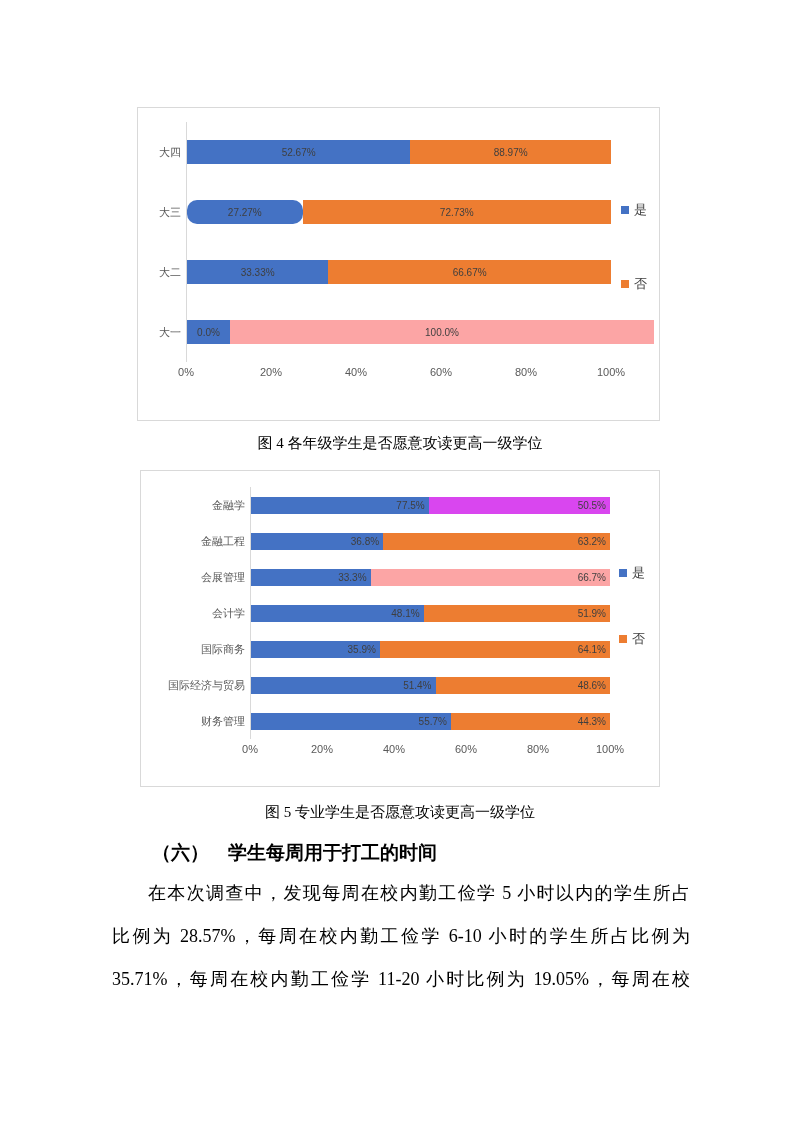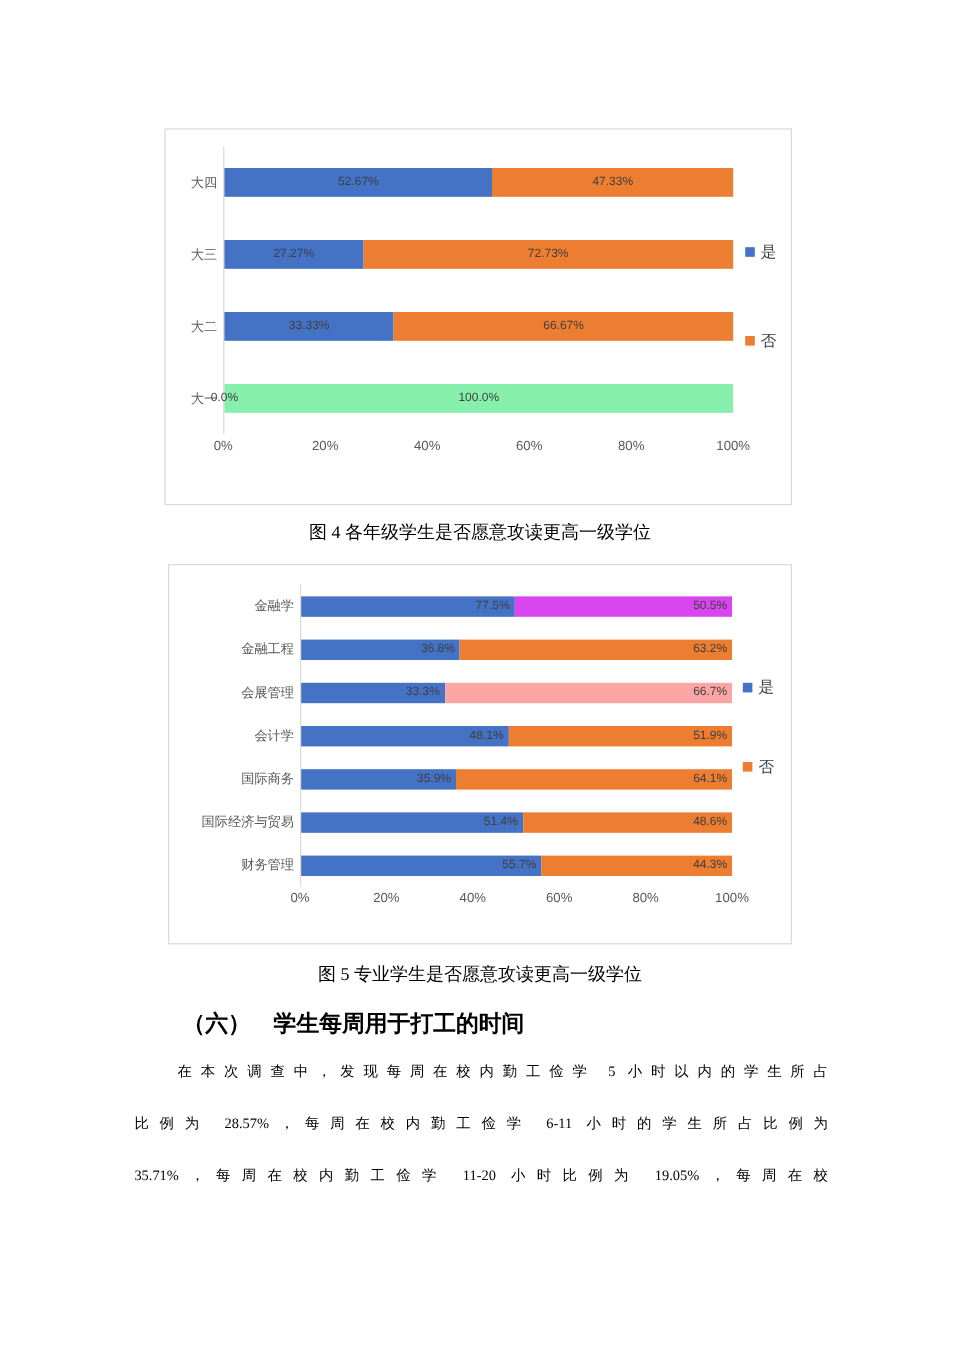--- a/index.html
+++ b/index.html
@@ -21,21 +21,21 @@
     font-family:"Liberation Sans", sans-serif;
   }
   #chart1 .plot { left:48px;  top:14px; width:425px; height:240px; }
   #chart2 .plot { left:109px; top:16px; width:360px; height:252px; }
   .row { position:relative; display:flex; align-items:center; }
   #chart1 .row { height:60px; }
   #chart2 .row { height:36px; }
   .bar { display:flex; width:100%; }
   #chart1 .bar { height:24px; }
   #chart2 .bar { height:17px; }
-  .seg { position:relative; height:100%; flex-shrink:0; }
+  .seg { position:relative; height:100%; flex-shrink:0;padding-left:43px; }
   .vlabel {
     position:absolute; top:50%; transform:translateY(-50%);
     font-size:10px; color:#3f3f3f; white-space:nowrap; z-index:2;
   }
   .vlabel.center { left:50%; transform:translate(-50%,-50%); }
   .vlabel.end { right:4px; }
   .cat {
     position:absolute; right:calc(100% + 6px); top:50%; transform:translateY(-50%);
     font-size:11px; color:#595959; white-space:nowrap;
   }
@@ -62,21 +62,21 @@
   }
   #caption1 { top:434px; }
   #caption2 { top:803px; }
   .heading {
     position:absolute; left:152px; top:840px;
     font-family:"Liberation Sans", sans-serif;
     font-weight:bold; font-size:19px; color:#000; white-space:nowrap;
   }
   .para {
     position:absolute; left:112px; top:872px; width:578px;
-    font-size:12px; line-height:43px; color:#000;
+    font-size:18px; line-height:43px; color:#000;
   }
   .para .pline {
     text-align:justify; text-align-last:justify;
     height:43px; overflow:hidden; white-space:nowrap;
   }
   .para .pline.indent { padding-left:36px; }
 </style>
 </head>
 <body>
 
@@ -84,28 +84,28 @@
 
   <div class="chart-box" id="chart1">
     <div class="plot">
         <div class="row">
           <div class="cat">大四</div>
           <div class="bar">
             <div class="seg" style="width: 52.67%; background: rgb(68, 114, 196);">
               <span class="vlabel center">52.67%</span>
             </div>
             <div class="seg" style="width: 47.33%; background: rgb(237, 125, 49);">
-              <span class="vlabel center">47.33%</span>
+              <span class="vlabel center">88.97%</span>
             </div>
           </div>
         </div>
         <div class="row">
           <div class="cat">大三</div>
           <div class="bar">
-            <div class="seg" style="width: 27.27%; background: rgb(68, 114, 196);">
+            <div class="seg" style="width: 27.27%; background: rgb(68, 114, 196); border-radius: 10px;">
               <span class="vlabel center">27.27%</span>
             </div>
             <div class="seg" style="width: 72.73%; background: rgb(237, 125, 49);">
               <span class="vlabel center">72.73%</span>
             </div>
           </div>
         </div>
         <div class="row">
           <div class="cat">大二</div>
           <div class="bar">
@@ -116,21 +116,21 @@
               <span class="vlabel center">66.67%</span>
             </div>
           </div>
         </div>
         <div class="row">
           <div class="cat">大一</div>
           <div class="bar">
             <div class="seg" style="width: 0%; background: rgb(68, 114, 196);">
               <span class="vlabel center">0.0%</span>
             </div>
-            <div class="seg" style="width: 100%; background: #86efac;">
+            <div class="seg" style="width: 100%; background: #fca5a5;">
               <span class="vlabel center">100.0%</span>
             </div>
           </div>
         </div>
       </div>
     <div class="ticks">
         <span class="tick" style="left: 0%;">0%</span>
         <span class="tick" style="left: 20%;">20%</span>
         <span class="tick" style="left: 40%;">40%</span>
         <span class="tick" style="left: 60%;">60%</span>
@@ -246,17 +246,17 @@
       <span>否</span>
     </div>
   </div>
 
   <div class="caption" id="caption2">图 5 专业学生是否愿意攻读更高一级学位</div>
 
   <div class="heading">（六）　学生每周用于打工的时间</div>
 
   <div class="para">
       <div class="pline indent">在本次调查中，发现每周在校内勤工俭学 5 小时以内的学生所占</div>
-      <div class="pline">比例为 28.57%，每周在校内勤工俭学 6-11 小时的学生所占比例为</div>
+      <div class="pline">比例为 28.57%，每周在校内勤工俭学 6-10 小时的学生所占比例为</div>
       <div class="pline">35.71%，每周在校内勤工俭学 11-20 小时比例为 19.05%，每周在校</div>
     </div>
 
 </div>
 
 </body></html>

